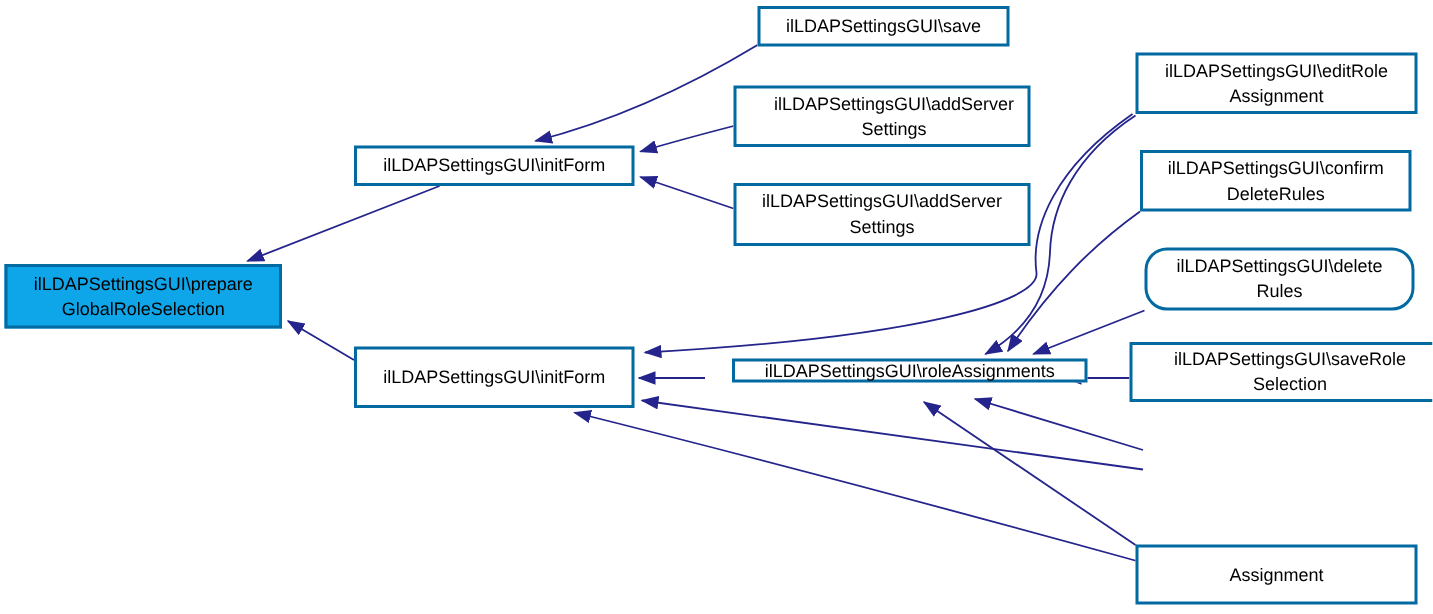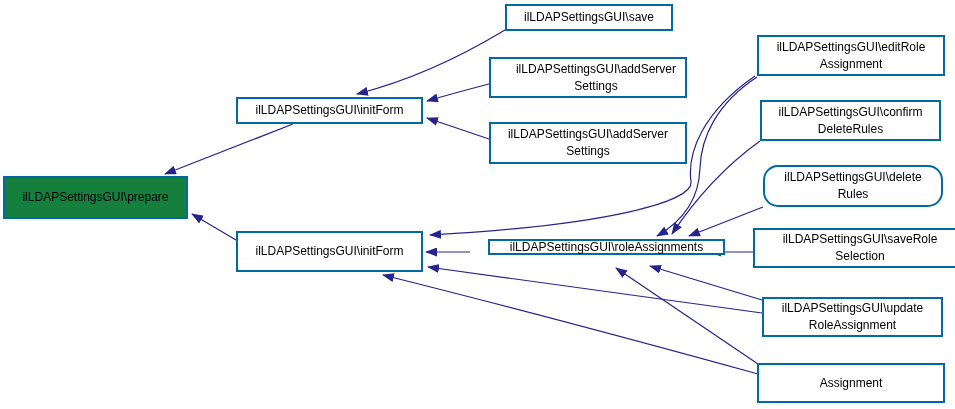--- a/index.html
+++ b/index.html
@@ -21,21 +21,21 @@
     align-items:center;
     justify-content:center;
     text-align:center;
     font-size:12px;
     line-height:17px;
     color:#000000;
     white-space:nowrap;
     cursor:pointer;
   }
   .node.highlight{
-    background:#15803d;
+    background:#0ea5e9;
     border-width:2px;
   }
   .node span{display:block;}
 </style>
 </head>
 <body>
 
 <div id="canvas">
 
   <svg class="edges" width="955" height="409" viewBox="0 0 955 409">
@@ -58,20 +58,21 @@
       <path d="M755,76 C703,112 687,152 691,182 C693,201 612,225 430,235" marker-end="url(#arrow)"></path>
       <path d="M762,300 L650,266" marker-end="url(#arrow)"></path>
       <path d="M762,313 L428,267" marker-end="url(#arrow)"></path>
       <path d="M758,364 L616,268" marker-end="url(#arrow)"></path>
       <path d="M758,374 Q555,318 383,275" marker-end="url(#arrow)"></path>
     </g>
   </svg>
 
   <div class="node highlight" style="left:3px;top:176px;width:185px;height:43px;">
     <span>ilLDAPSettingsGUI\prepare</span>
+    <span>GlobalRoleSelection</span>
   </div>
 
   <div class="node" style="left:236px;top:97px;width:187px;height:27px;">
     <span>ilLDAPSettingsGUI\initForm</span>
   </div>
 
   <div class="node" style="left:505px;top:4px;width:168px;height:27px;">
     <span>ilLDAPSettingsGUI\save</span>
   </div>
 
@@ -106,22 +107,18 @@
   <div class="node" style="left:763px;top:165px;width:180px;height:42px;border-radius:15px;">
     <span>ilLDAPSettingsGUI\delete</span>
     <span>Rules</span>
   </div>
 
   <div class="node" style="left:753px;top:228px;width:214px;height:40px;">
     <span>ilLDAPSettingsGUI\saveRole</span>
     <span>Selection</span>
   </div>
 
-  <div class="node" style="left:762px;top:297px;width:181px;height:40px;">
-    <span>ilLDAPSettingsGUI\update</span>
-    <span>RoleAssignment</span>
-  </div>
 
   <div class="node" style="left:757px;top:363px;width:188px;height:40px;">
     <span>Assignment</span>
   </div>
 
 </div>
 
 </body></html>

